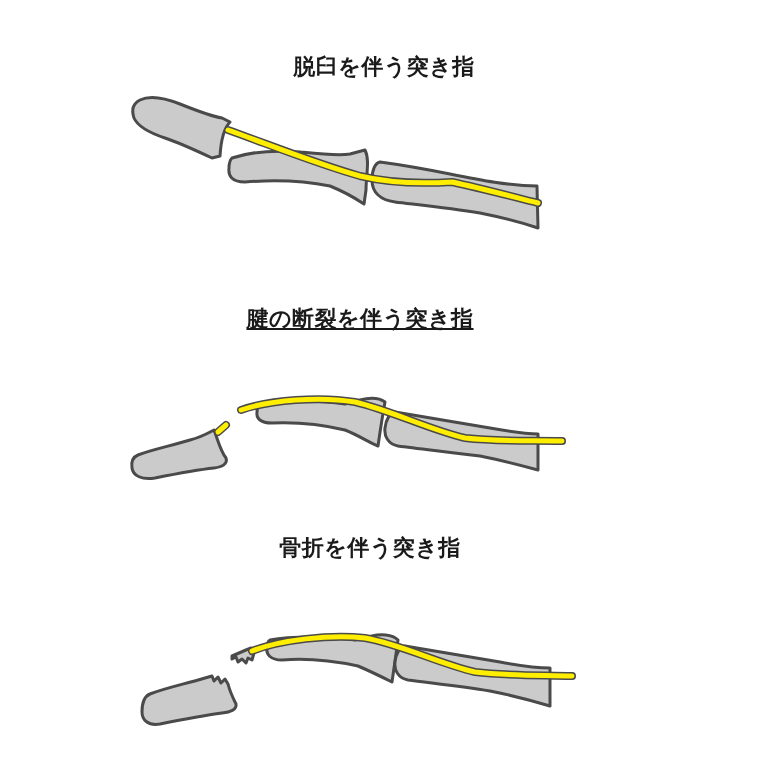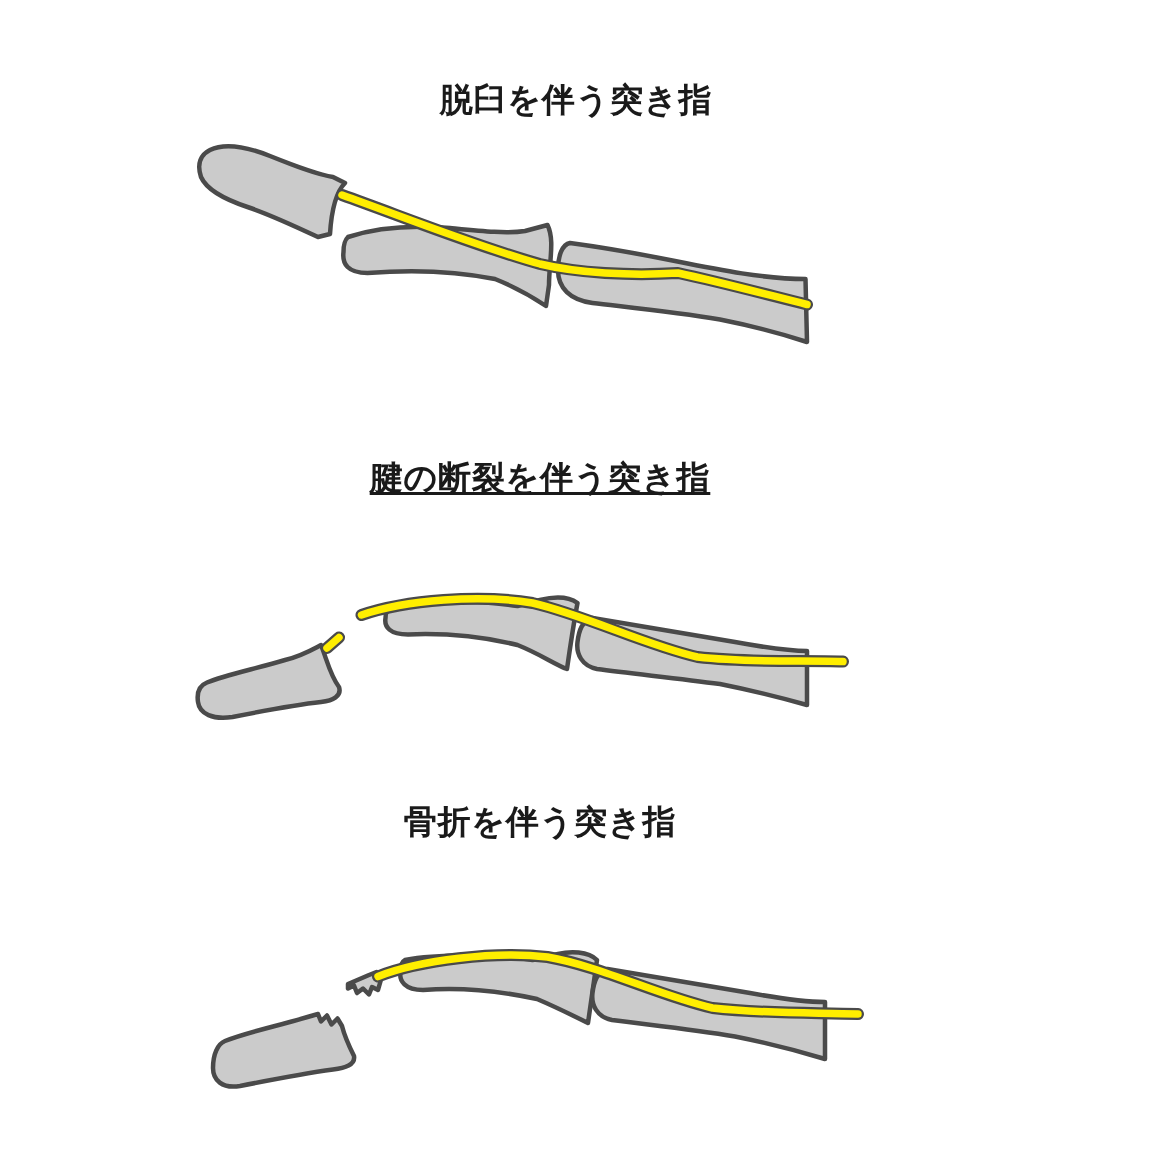--- a/index.html
+++ b/index.html
@@ -19,21 +19,21 @@
       left: 0;
       width: 768px;
       text-align: center;
       font-size: 22px;
       font-weight: bold;
       color: #1a1a1a;
       letter-spacing: 0.5px;
     }
     #title-1 { top: 52px; }
     #title-2 { top: 304px; left: 0px; width: 720px; text-decoration: underline; }
-    #title-3 { top: 533px; left: 0px; width: 720px; }
+    #title-3 { top: 533px; left: 10px; width: 720px; }
     svg.art {
       position: absolute;
       left: 0;
       top: 0;
       width: 768px;
       height: 768px;
     }
     .bone {
       fill: #cbcbcb;
       stroke: #4a4a4a;

